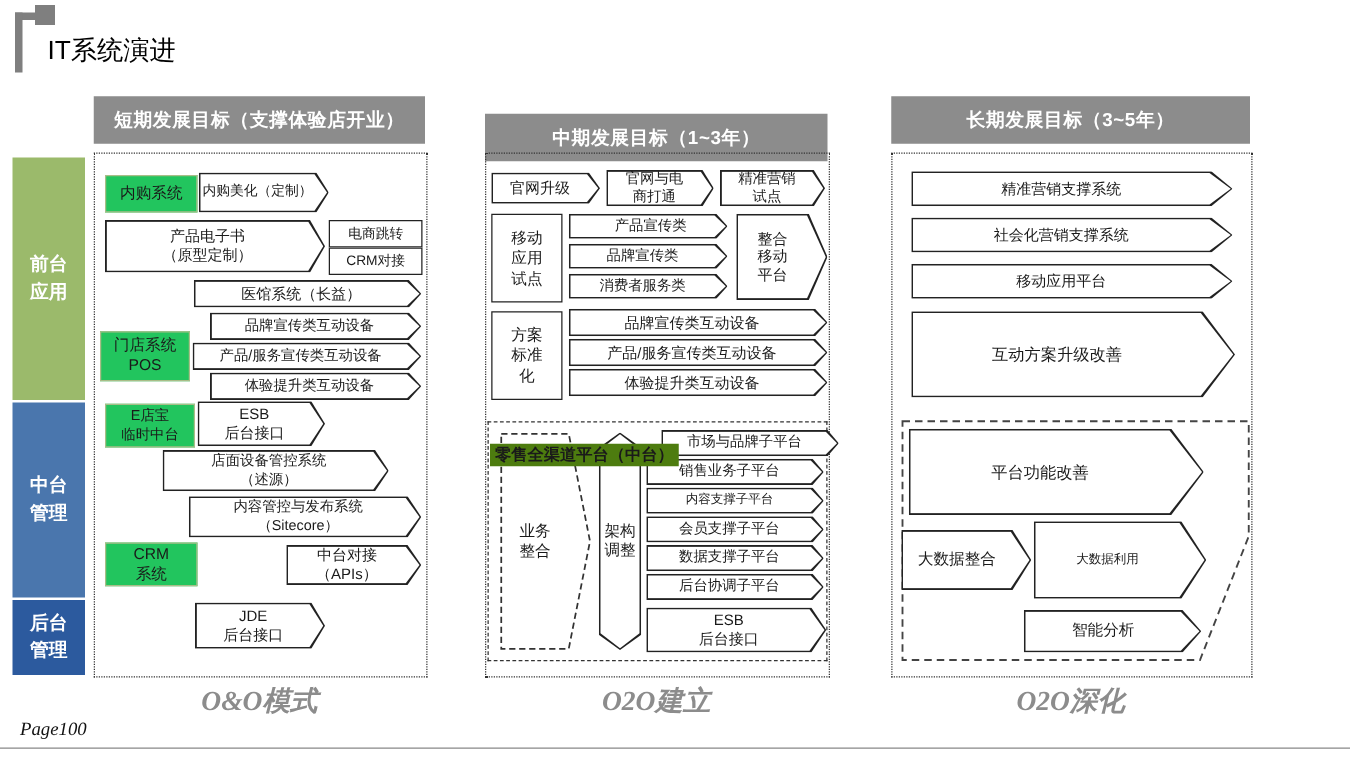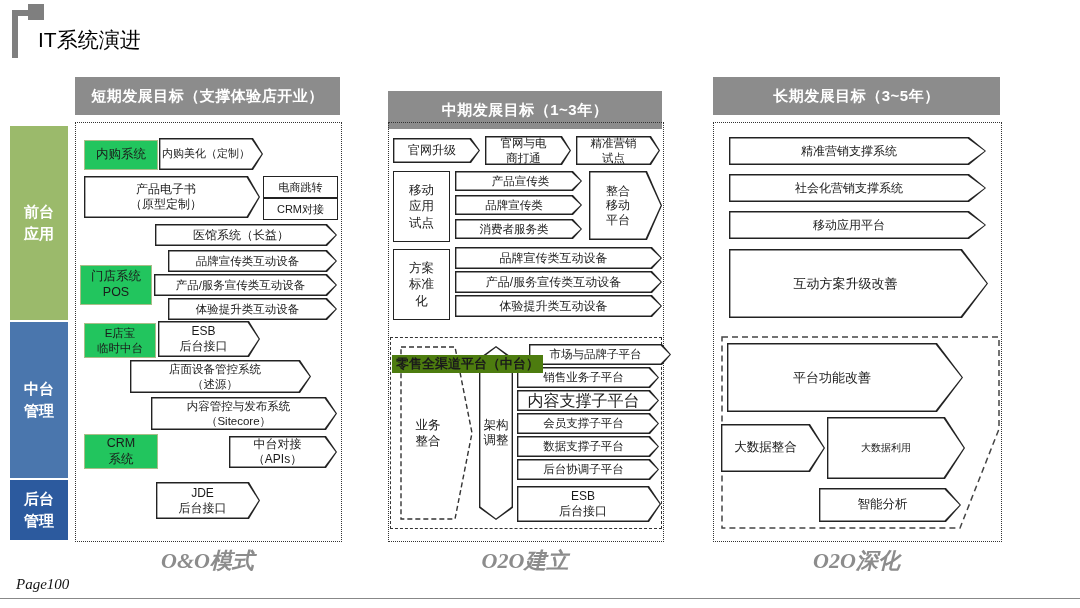--- a/index.html
+++ b/index.html
@@ -217,21 +217,21 @@
     <span class="ct" style="font-size:11.5px;">市场与品牌子平台</span>
   </div>
 <div class="chev" style="left:517px;top:367px;width:142px;height:21px;--p:9px;">
     <i class="cb"></i>
     <i class="cf"></i>
     <span class="ct" style="font-size:11.5px;text-align:center;">销售业务子平台</span>
   </div>
 <div class="chev" style="left:517px;top:390px;width:142px;height:21px;--p:9px;">
     <i class="cb"></i>
     <i class="cf"></i>
-    <span class="ct" style="font-size:16px;">内容支撑子平台</span>
+    <span class="ct" style="font-size:10px;">内容支撑子平台</span>
   </div>
 <div class="chev" style="left:517px;top:413px;width:142px;height:21px;text-decoration:underline;--p:9px;">
     <i class="cb"></i>
     <i class="cf"></i>
     <span class="ct" style="font-size:11.5px;">会员支撑子平台</span>
   </div>
 <div class="chev" style="left:517px;top:436px;width:142px;height:21px;--p:9px;">
     <i class="cb"></i>
     <i class="cf"></i>
     <span class="ct" style="font-size:11.5px;">数据支撑子平台</span>

